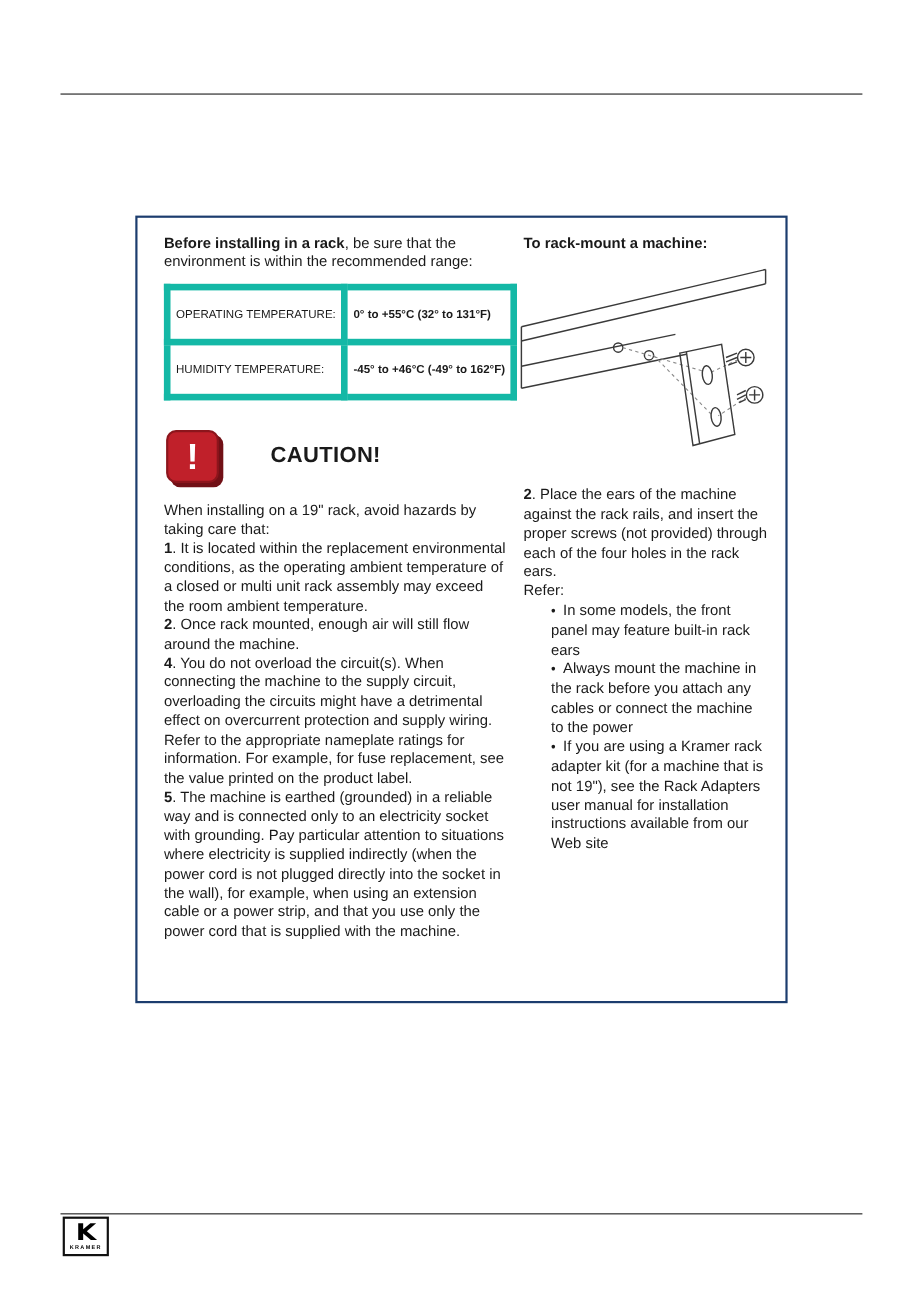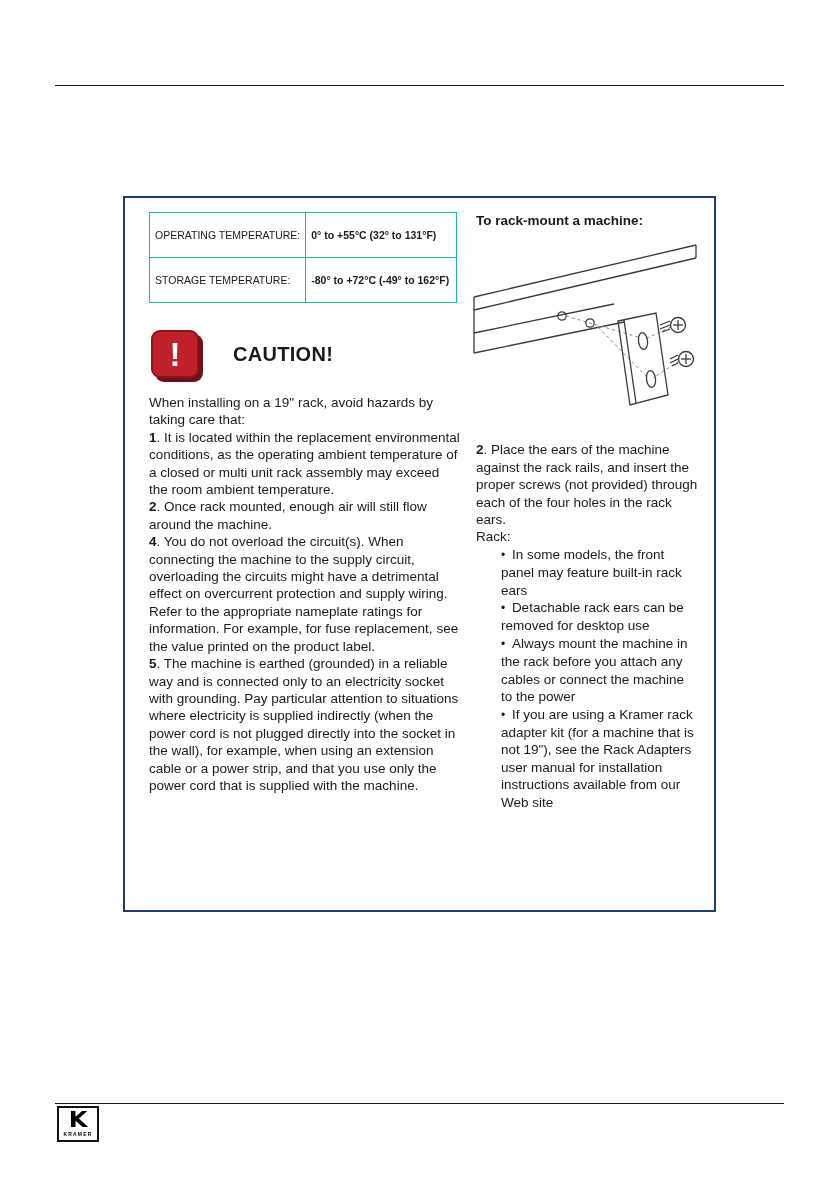--- a/index.html
+++ b/index.html
@@ -19,34 +19,34 @@
   }
   .col-left{width:311px;flex:none;}
   .col-right{width:222px;flex:none;}
 
   p{margin:0;font-size:13.5px;line-height:17.4px;}
   .intro{margin-bottom:11px;}
   b.inline{font-weight:bold;}
 
   table.specs{border-collapse:collapse;margin:0 0 27px 0;}
   table.specs td{
-    border:1px solid #14b8a6;font-size:10.5px;line-height:12px;
+    border:6px solid #14b8a6;font-size:10.5px;line-height:12px;
     padding:16px 5px;white-space:nowrap;
   }
   td.lbl{width:138px;}
   td.val{width:140px;font-weight:bold;}
 
   .caution-row{display:flex;align-items:center;margin:2px 0 16px 2px;}
   .caution-icon{
     width:44px;height:44px;background:#c0202a;border:2px solid #8c151c;
     border-radius:9px;box-shadow:4px 4px 0 #711016;
     color:#fff;font-weight:bold;font-size:33px;line-height:1;
     display:flex;align-items:center;justify-content:center;flex:none;
   }
-  .caution-label{font-weight:bold;font-size:20px;margin-left:34px;letter-spacing:.3px;}
+  .caution-label{font-weight:bold;font-size:20px;margin-left:47px;letter-spacing:.3px;}
 
   .rtitle{font-weight:bold;margin-bottom:1px;}
   .illus{margin:8px 0 8px -4px;}
   .illus svg{display:block;}
   .bullet{font-size:13.5px;line-height:17.4px;margin-left:25px;}
   .bullet::before{content:"\2022\00a0\00a0";font-size:12px;}
 
   .kramer-logo{
     position:absolute;left:57px;top:1106px;width:42px;height:36px;
     border:2px solid #111;box-sizing:border-box;background:#fff;
@@ -56,30 +56,31 @@
   .logo-text{font-size:5px;font-weight:bold;letter-spacing:1.2px;color:#000;margin-top:1px;}
 </style>
 </head>
 <body>
 
 <div class="rule top"></div>
 
 <div class="panel">
 
   <div class="col-left">
+    <p class="intro"><b class="inline">Before installing in a rack</b><span>, be sure that the environment is within the recommended range:</span></p>
 
     <table class="specs">
       <tbody>
         <tr>
           <td class="lbl">OPERATING TEMPERATURE:</td>
           <td class="val">0° to +55°C (32° to 131°F)</td>
         </tr>
         <tr>
-          <td class="lbl">STORAGE TEMPERATURE:</td>
-          <td class="val">-80° to +72°C (-49° to 162°F)</td>
+          <td class="lbl">HUMIDITY TEMPERATURE:</td>
+          <td class="val">-45° to +46°C (-49° to 162°F)</td>
         </tr>
       </tbody>
     </table>
 
     <div class="caution-row">
       <div class="caution-icon">!</div>
       <div class="caution-label">CAUTION!</div>
     </div>
 
     <p>When installing on a 19" rack, avoid hazards by taking care that:</p>
@@ -139,24 +140,23 @@
           <line x1="214" y1="117" x2="214" y2="127"></line>
           <line x1="206" y1="118" x2="198" y2="122"></line>
           <line x1="206" y1="122" x2="198" y2="126"></line>
           <line x1="206" y1="126" x2="200" y2="129"></line>
         </g>
       </svg>
     </div>
 
     <p><b class="inline">2</b><span>. Place the ears of the machine against the rack rails, and insert the proper screws (not provided) through each of the four holes in the rack ears.</span></p>
 
-    <p>Rack:</p>
+    <p>Refer:</p>
 
     <div class="bullet"><span>In some models, the front panel may feature built-in rack ears</span></div>
-    <div class="bullet"><span>Detachable rack ears can be removed for desktop use</span></div>
     <div class="bullet"><span>Always mount the machine in the rack before you attach any cables or connect the machine to the power</span></div>
     <div class="bullet"><span>If you are using a Kramer rack adapter kit (for a machine that is not 19"), see the Rack Adapters user manual for installation instructions available from our Web site</span></div>
   </div>
 </div>
 
 <div class="rule bottom"></div>
 
 <div class="kramer-logo">
   <div class="logo-k">K</div>
   <div class="logo-text">KRAMER</div>

